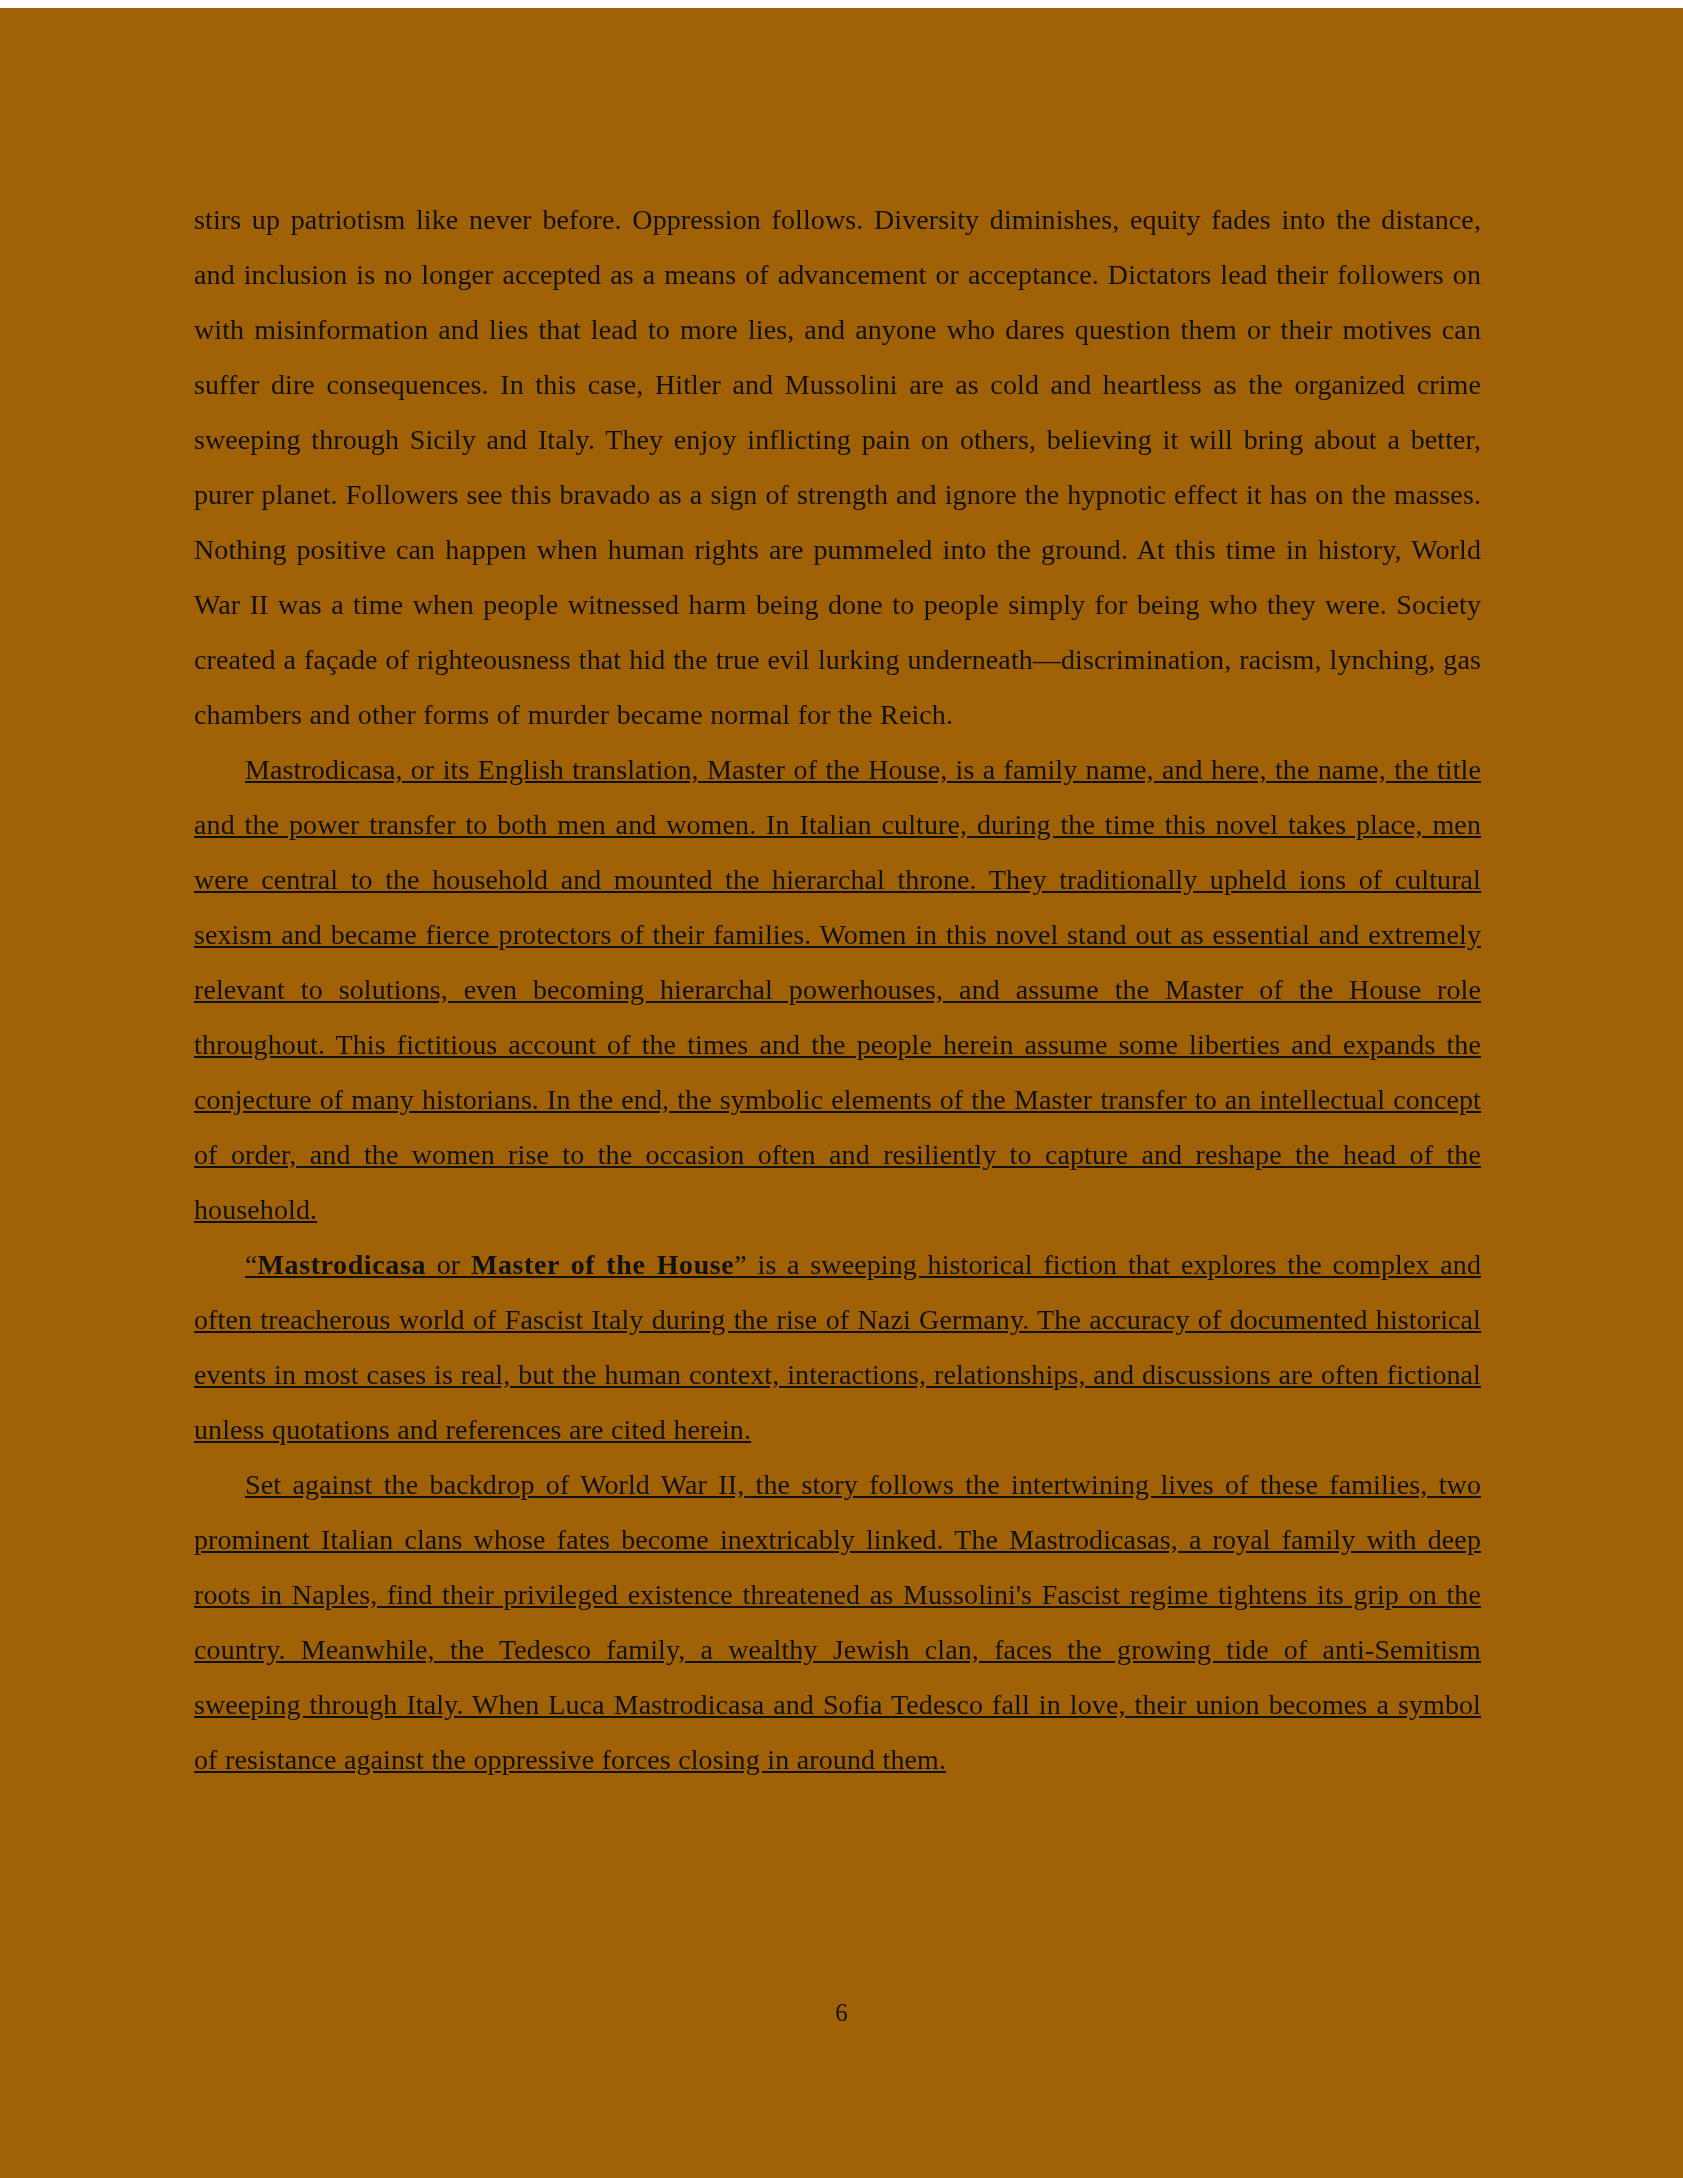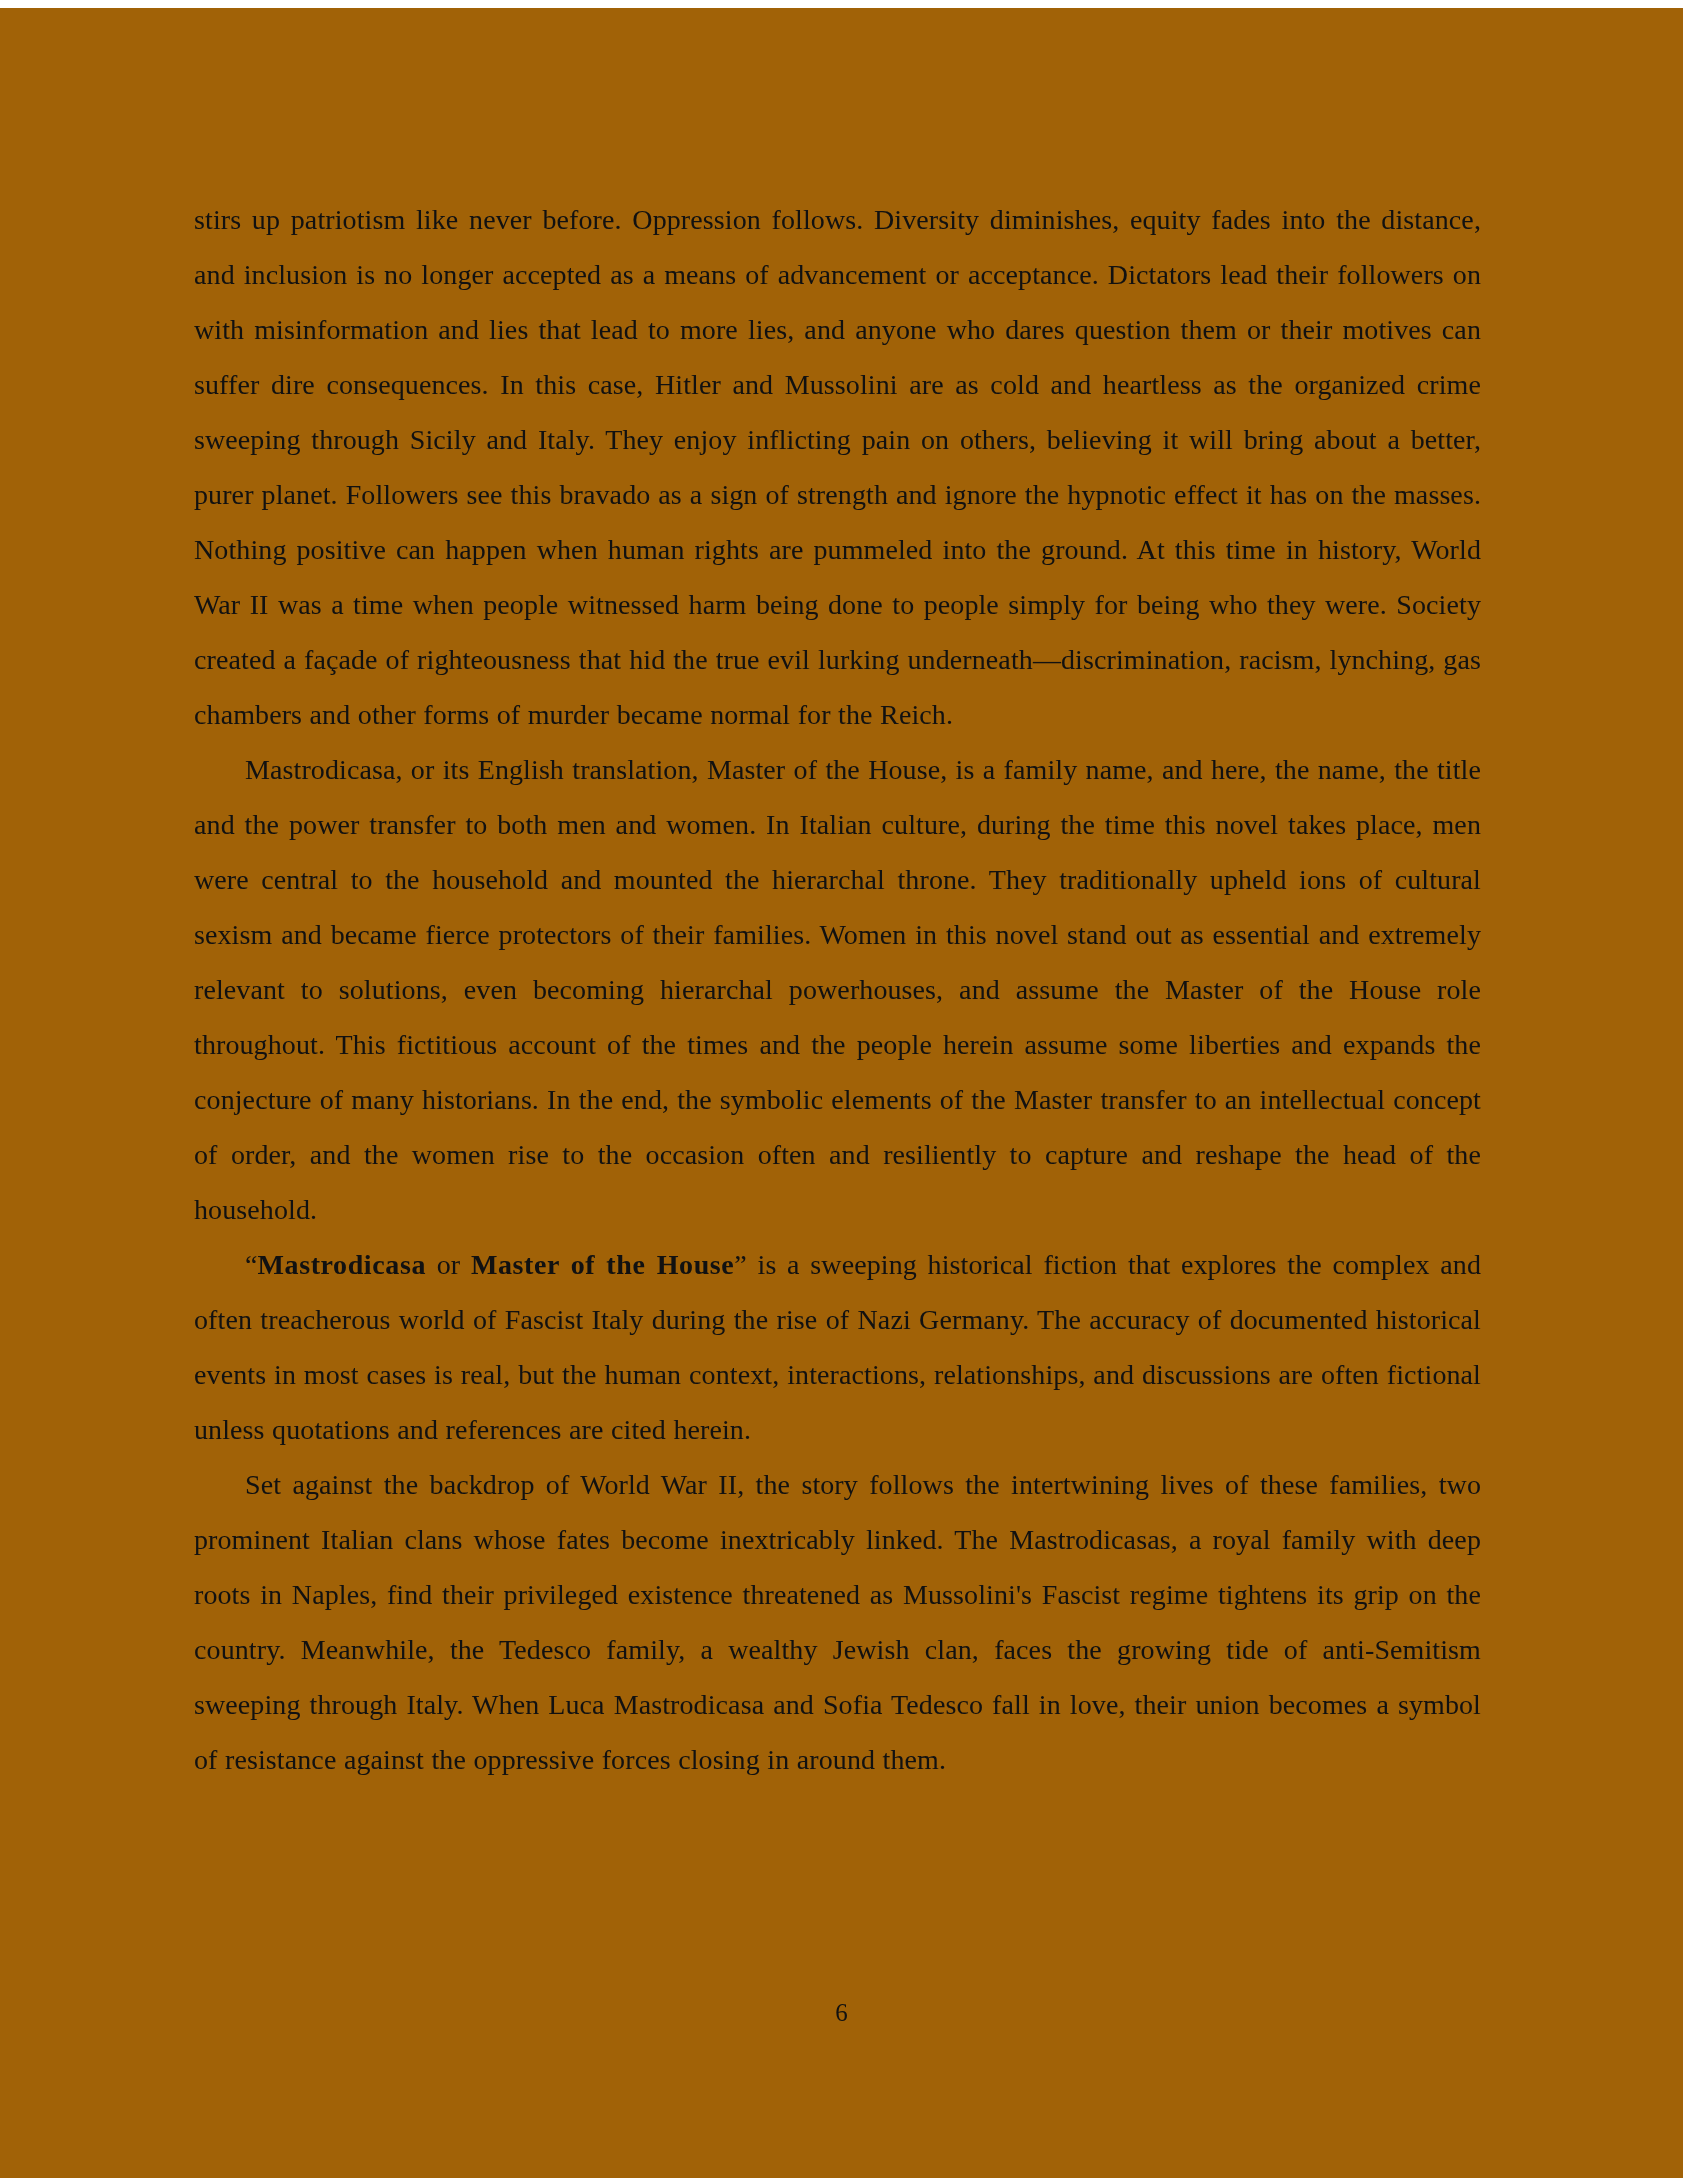--- a/index.html
+++ b/index.html
@@ -29,20 +29,21 @@
     line-height: 55px;
     text-align: justify;
     text-justify: inter-word;
     color: #111111;
     letter-spacing: 0.1px;
     word-spacing: 0.4px;
     -webkit-font-smoothing: antialiased;
   }
   p.indent {
     text-indent: 51px;
+    text-decoration: underline;
   }
   strong.b {
     font-weight: 700;
     letter-spacing: 0.6px;
   }
   .pagenum {
     position: absolute;
     left: 0;
     right: 0;
     top: 1990px;

